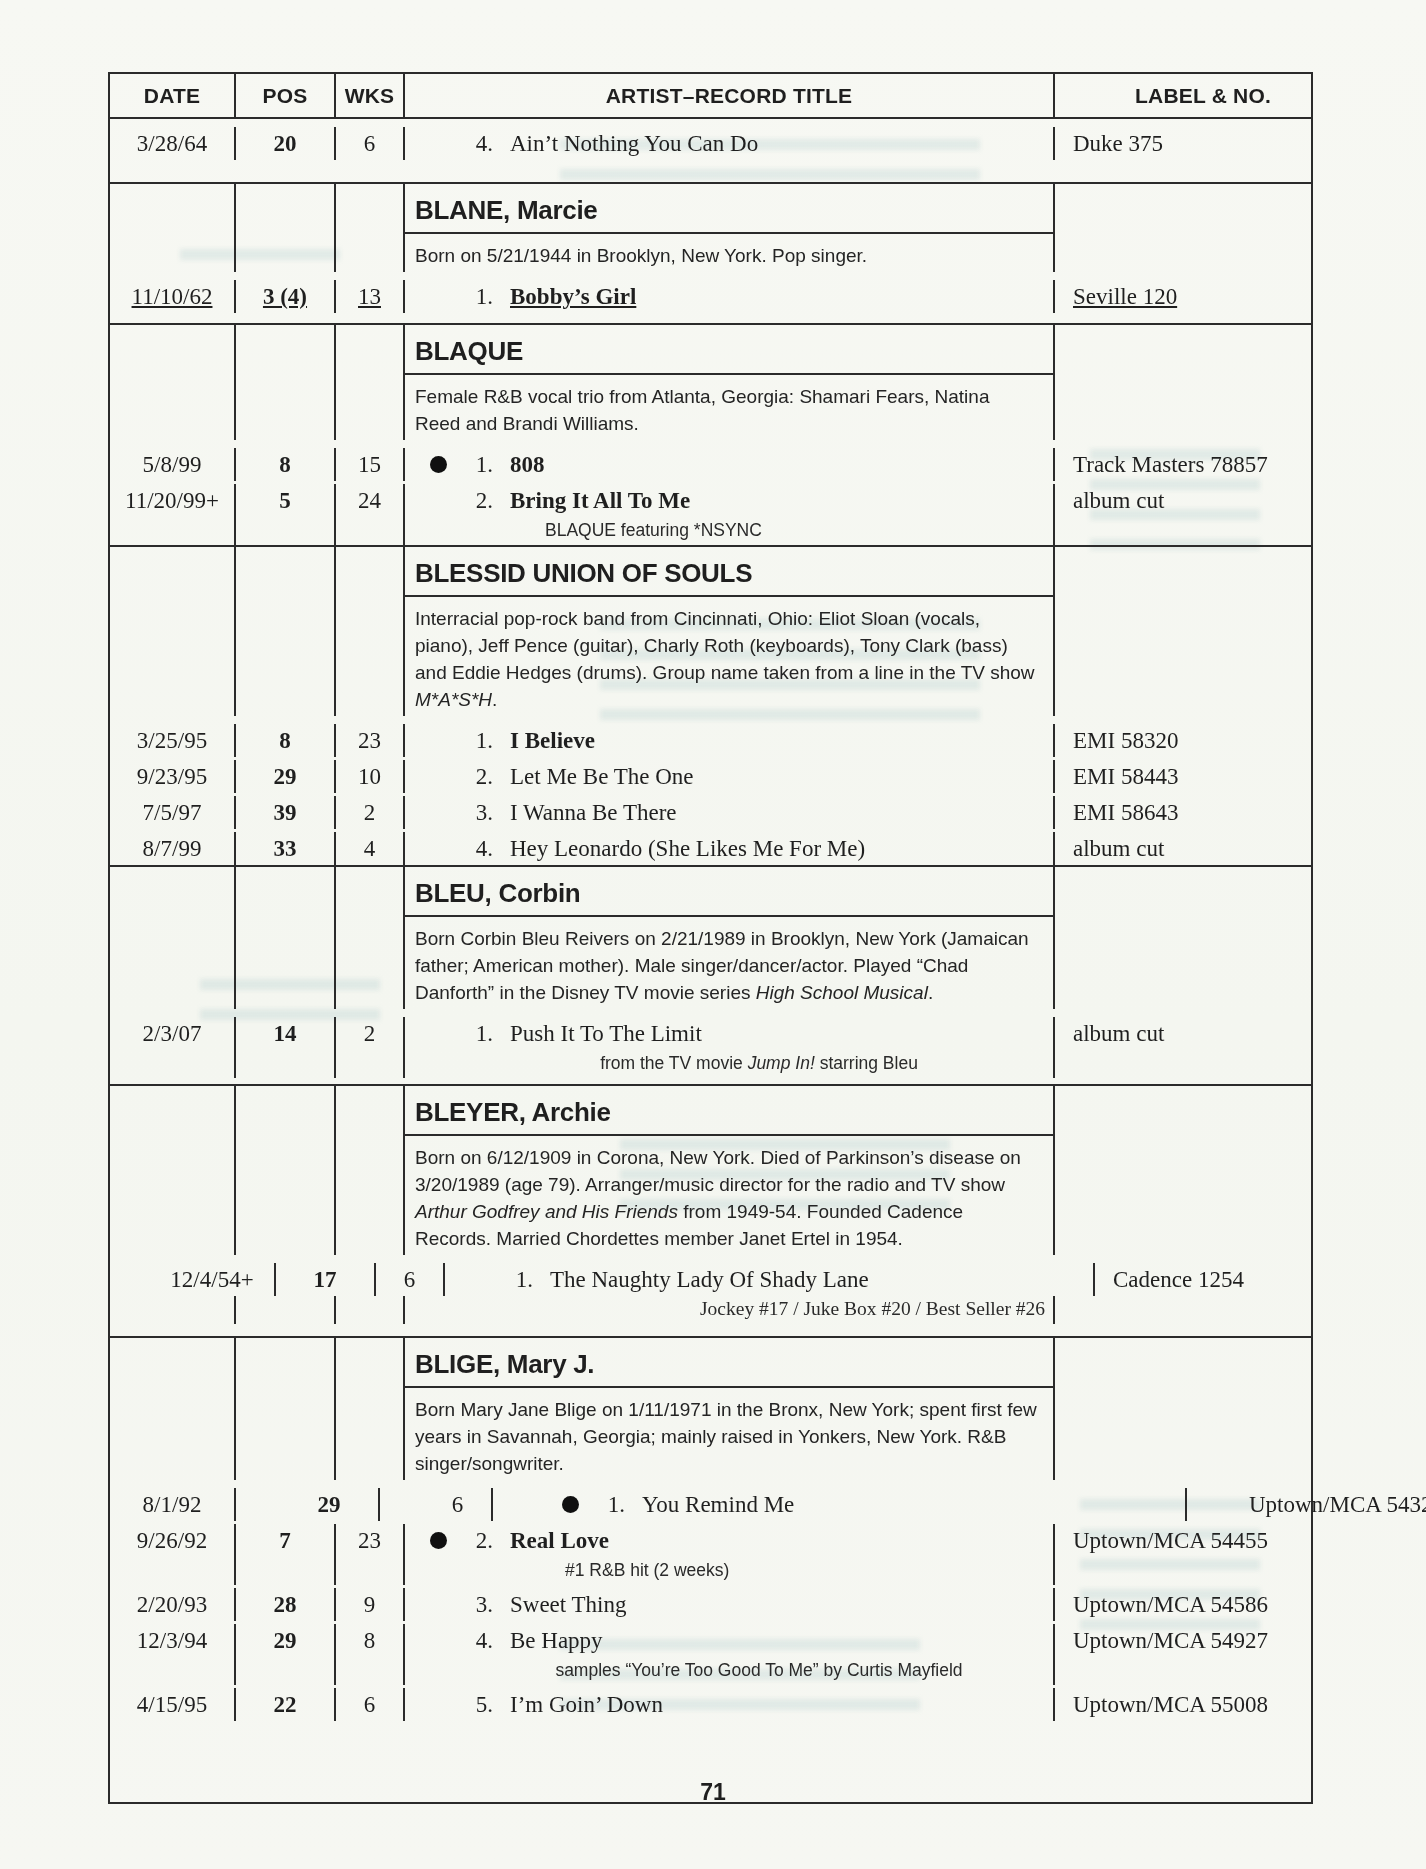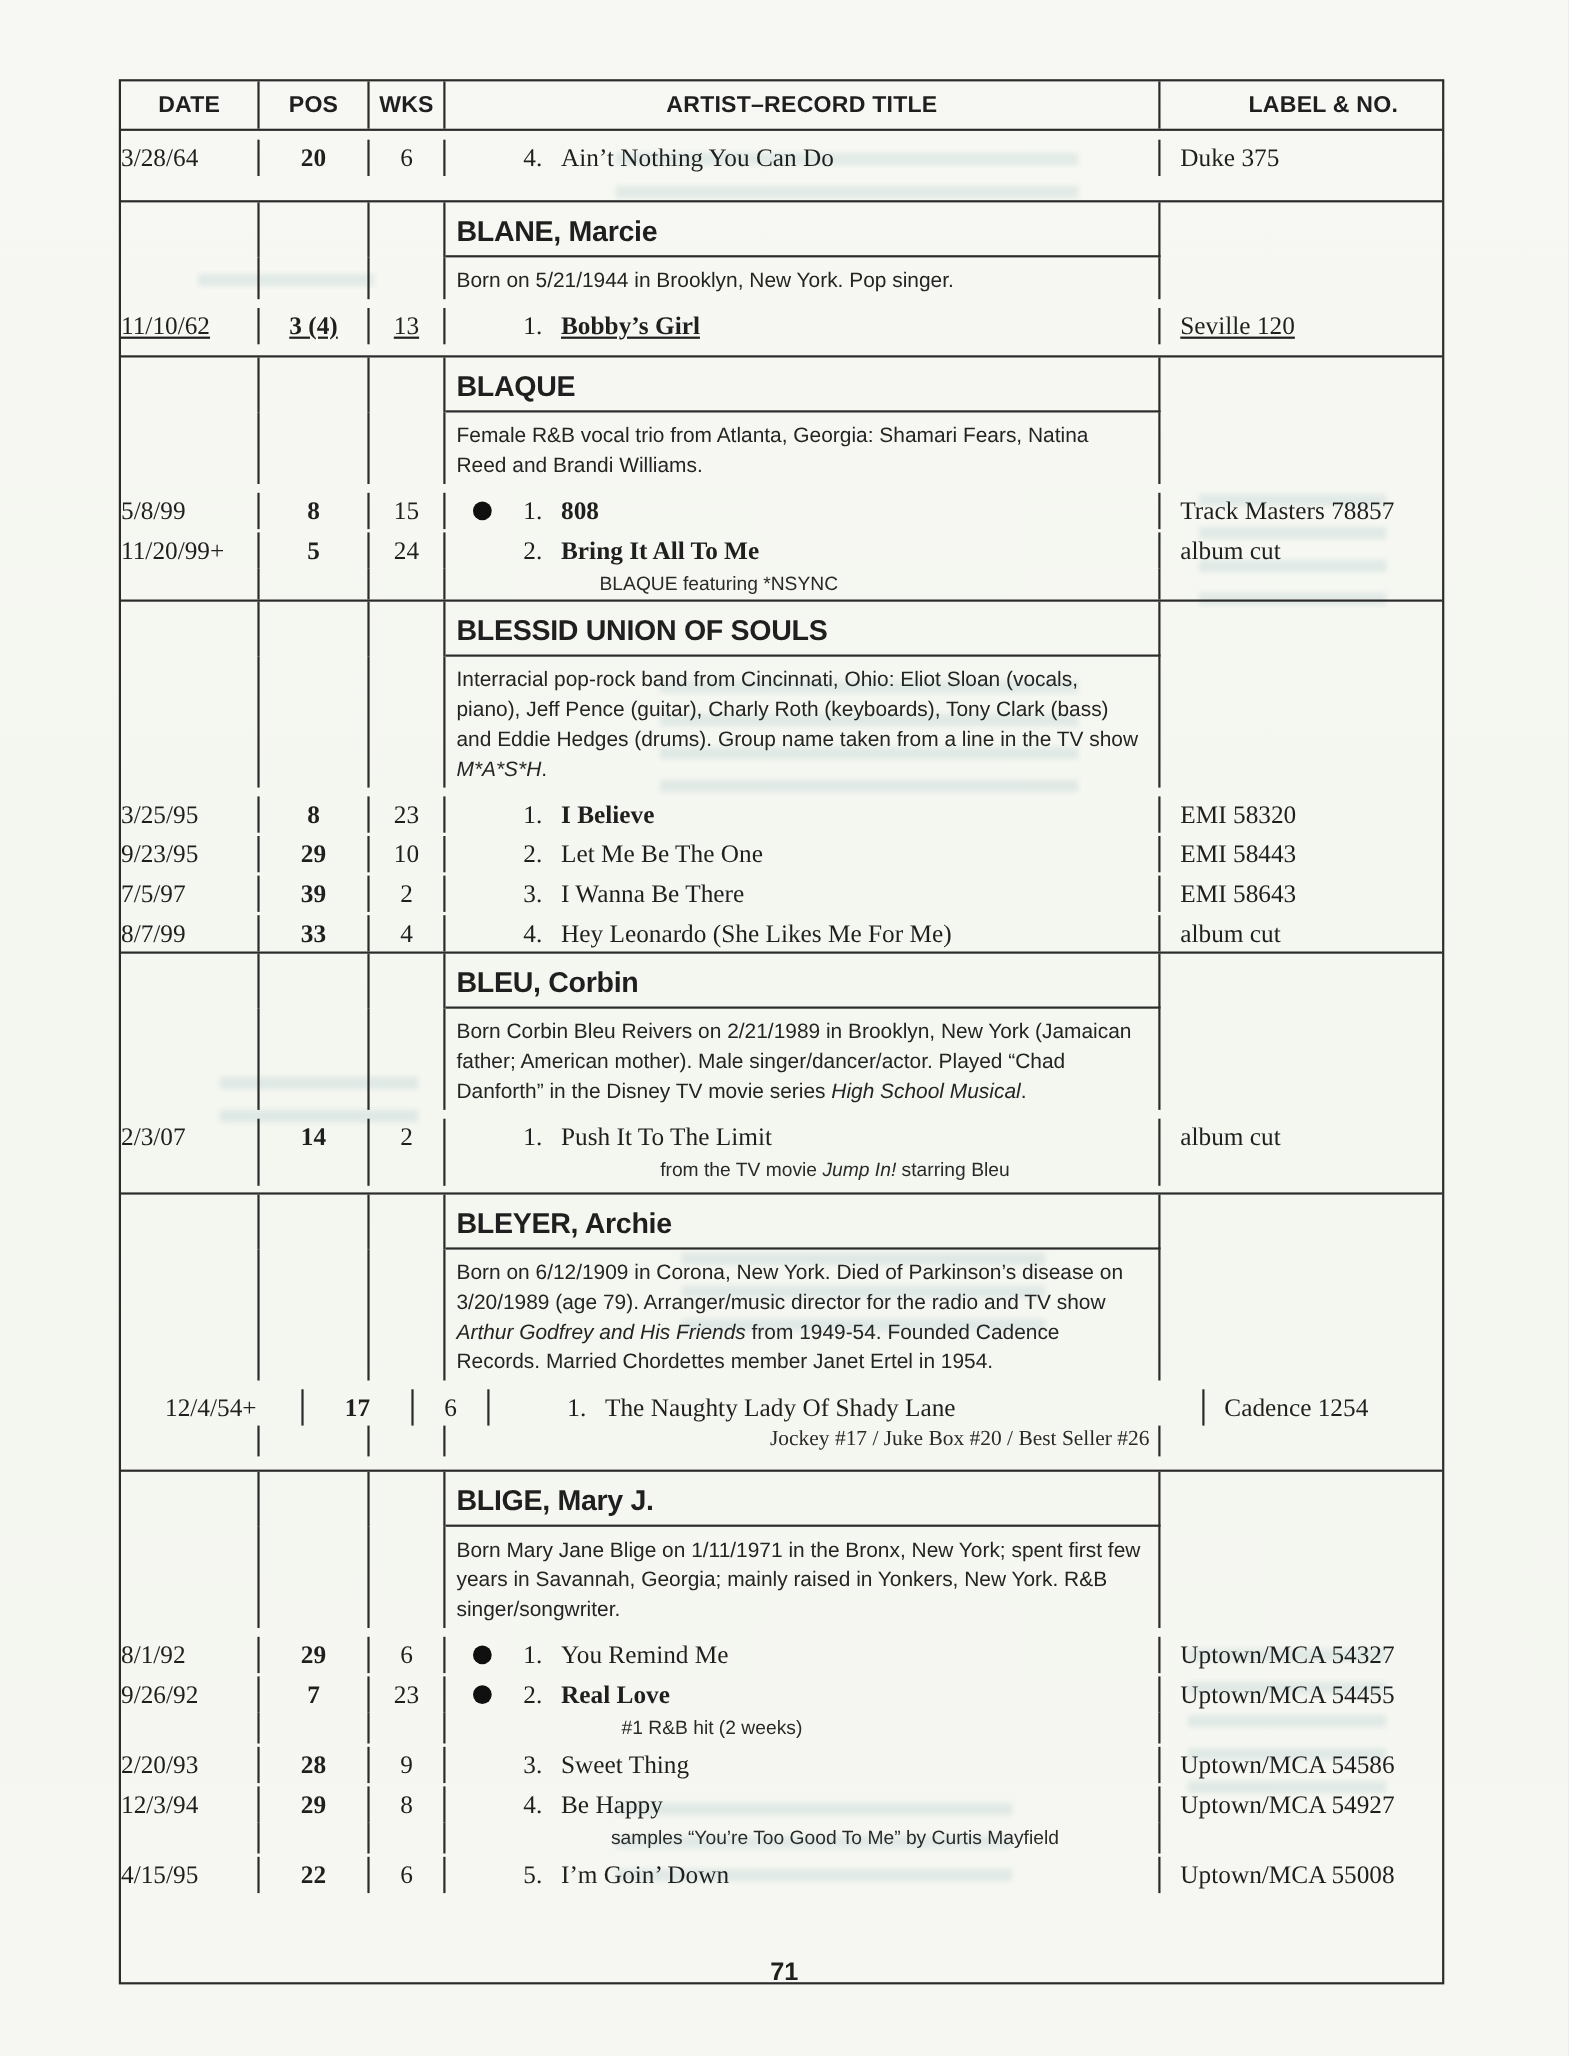--- a/index.html
+++ b/index.html
@@ -27,21 +27,21 @@
     pointer-events:none;
   }
   .chart-table{
     position:absolute;left:108px;top:72px;width:1205px;
     border:2px solid var(--border);
     box-sizing:border-box;
     background:transparent;
   }
   .line{display:flex;align-items:stretch;}
   .c{flex:none;box-sizing:border-box;}
-  .c-date{width:126px;border-right:2px solid var(--border);text-align:left;}
+  .c-date{width:126px;border-right:2px solid var(--border);text-align:center;}
   .c-pos {width:100px;border-right:2px solid var(--border);text-align:center;font-weight:bold;}
   .c-wks {width:69px; border-right:2px solid var(--border);text-align:center;}
   .c-title{width:650px;border-right:2px solid var(--border);position:relative;}
   .c-label{width:296px;padding-left:18px;}
   .header-row{height:43px;}
   .header-row .c{
     display:flex;align-items:center;justify-content:center;
     font-family:"Liberation Sans", sans-serif;
     font-weight:bold;font-size:21px;letter-spacing:0.2px;
     padding:0;
@@ -320,21 +320,21 @@
           </div>
           <div class="line bio-line">
             <div class="c c-date"></div>
             <div class="c c-pos"></div>
             <div class="c c-wks"></div>
             <div class="c c-title">
               <span class="bio"><span>Born Mary Jane Blige on 1/11/1971 in the Bronx, New York; spent first few years in Savannah, Georgia; mainly raised in Yonkers, New York. R&amp;B singer/songwriter.</span></span>
             </div>
             <div class="c c-label"></div>
           </div>
-          <div class="line song-line" style="margin-top: 8px;">
+          <div class="line song-line" style="margin-top: 8px; gap: 44px;">
             <div class="c c-date">8/1/92</div>
             <div class="c c-pos">29</div>
             <div class="c c-wks">6</div>
             <div class="c c-title songcell"><span class="bullet"></span><span class="num">1.</span><span class="song-title">You Remind Me</span></div>
             <div class="c c-label">Uptown/MCA 54327</div>
           </div>
           <div class="line song-line" style="margin-top: 3px;">
             <div class="c c-date">9/26/92</div>
             <div class="c c-pos">7</div>
             <div class="c c-wks">23</div>

